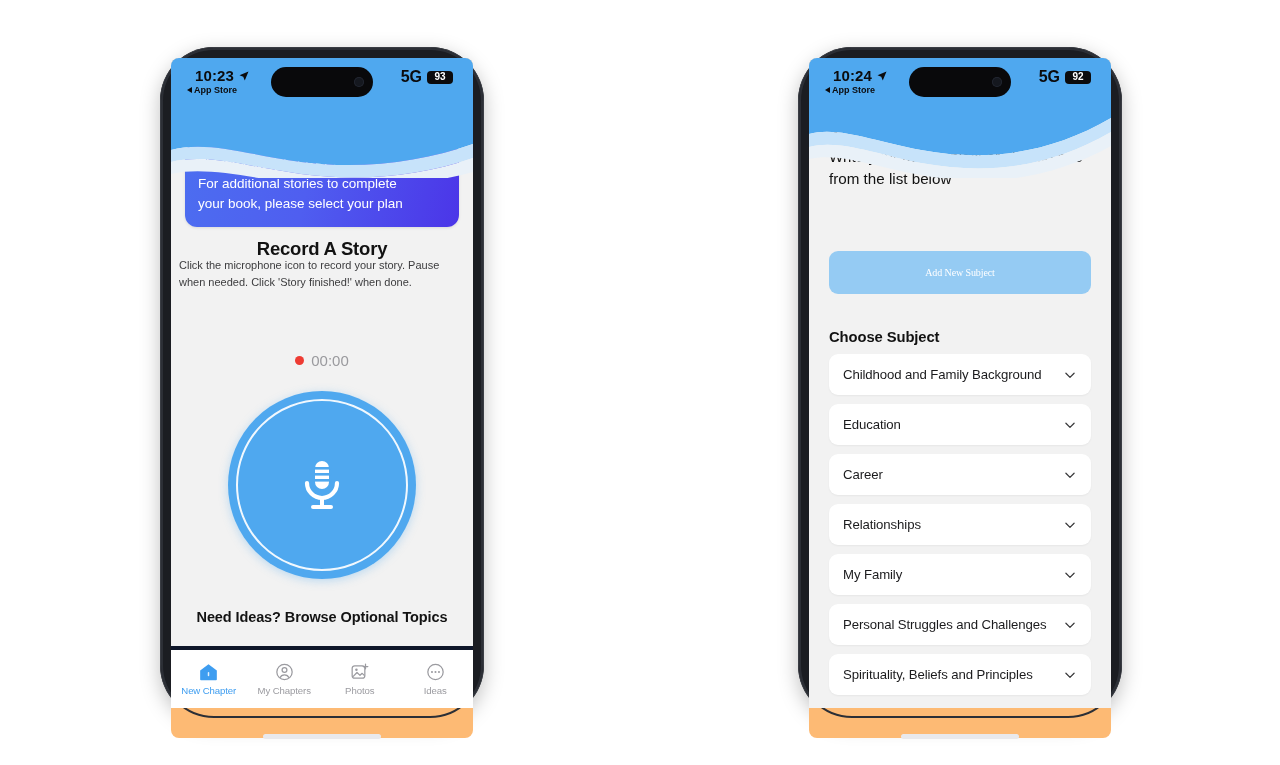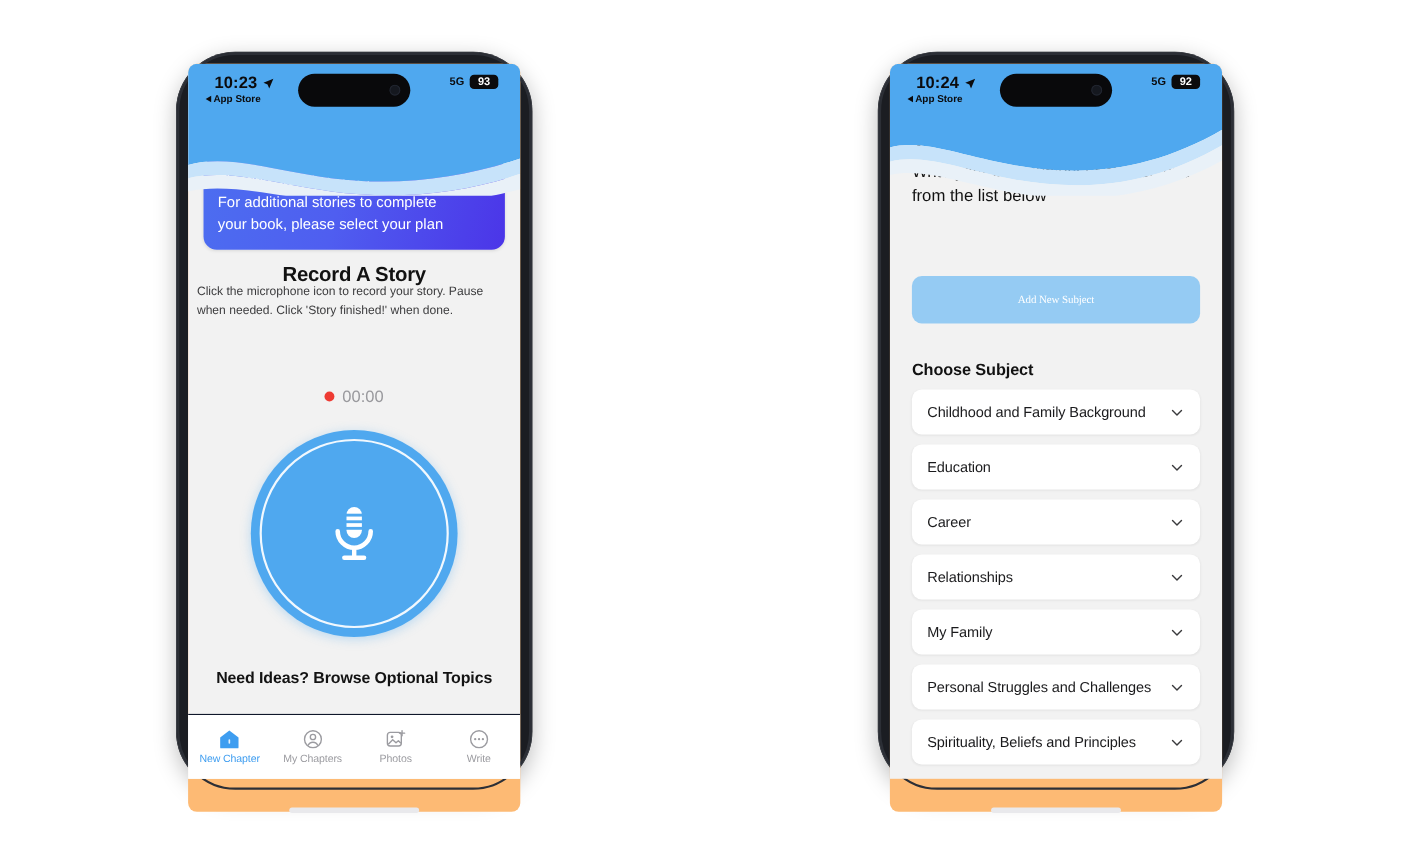--- a/index.html
+++ b/index.html
@@ -71,21 +71,21 @@
   }
   .sb-right{
     position:absolute;right:20px;top:10px;display:flex;align-items:center;gap:5px;
   }
   .bars{display:flex;align-items:flex-end;gap:1.5px;height:11px;}
   .bars i{width:3px;background:#0b0b0d;border-radius:1px;display:block;}
   .bars i:nth-child(1){height:4px;}
   .bars i:nth-child(2){height:6px;}
   .bars i:nth-child(3){height:8.5px;opacity:.35;}
   .bars i:nth-child(4){height:11px;opacity:.35;}
-  .net{font-size:10px;font-weight:700;margin-left:44px;}
+  .net{font-size:16px;font-weight:700;margin-left:44px;}
   .batt{
     background:#0b0b0d;color:#fff;font-size:10px;font-weight:700;
     border-radius:4px;padding:1.5px 4px 1.5px 4px;line-height:1;
     min-width:18px;text-align:center;
   }
 
   
   .wave{position:absolute;left:0;top:0;width:302px;height:120px;z-index:10;}
 
   
@@ -131,21 +131,21 @@
 
   .browse{
     position:absolute;left:0;top:551px;width:302px;text-align:center;
     font-size:14.5px;font-weight:700;color:#131313;letter-spacing:-.1px;
   }
 
   
   .tabbar{
     position:absolute;left:0;bottom:0;width:302px;height:58px;
     background:#ffffff;display:flex;z-index:20;
-    border-top:1px solid #0f172a;
+    border-top:4px solid #0f172a;
     justify-content:space-between;
   }
   .tab{flex:1;display:flex;flex-direction:column;align-items:center;justify-content:center;gap:3px;}
   .tab .lbl{font-size:9.6px;color:#9b9ba0;letter-spacing:-.1px;}
   .tab.active .lbl{color:#3e9df0;}
   .tab svg{display:block;}
 
   
   .body-r{position:absolute;left:0;top:0;width:302px;height:650px;background:#f2f2f2;z-index:15;}
   .back-btn{position:absolute;left:18px;top:58px;width:30px;height:26px;cursor:pointer;}
@@ -284,21 +284,21 @@
             <span class="lbl">Photos</span>
           </div>
 
           <div class="tab">
             <svg width="21" height="20" viewBox="0 0 24 24">
               <circle cx="12" cy="12" r="9.2" fill="none" stroke="#9b9ba0" stroke-width="1.5"></circle>
               <circle cx="7.8" cy="12" r="1.25" fill="#9b9ba0"></circle>
               <circle cx="12" cy="12" r="1.25" fill="#9b9ba0"></circle>
               <circle cx="16.2" cy="12" r="1.25" fill="#9b9ba0"></circle>
             </svg>
-            <span class="lbl">Write</span>
+            <span class="lbl">Ideas</span>
           </div>
 
         </div>
       </div>
 
       <div class="island">
           <span class="cam"></span>
         </div>
     </div>
     <div class="home-ind"></div>

